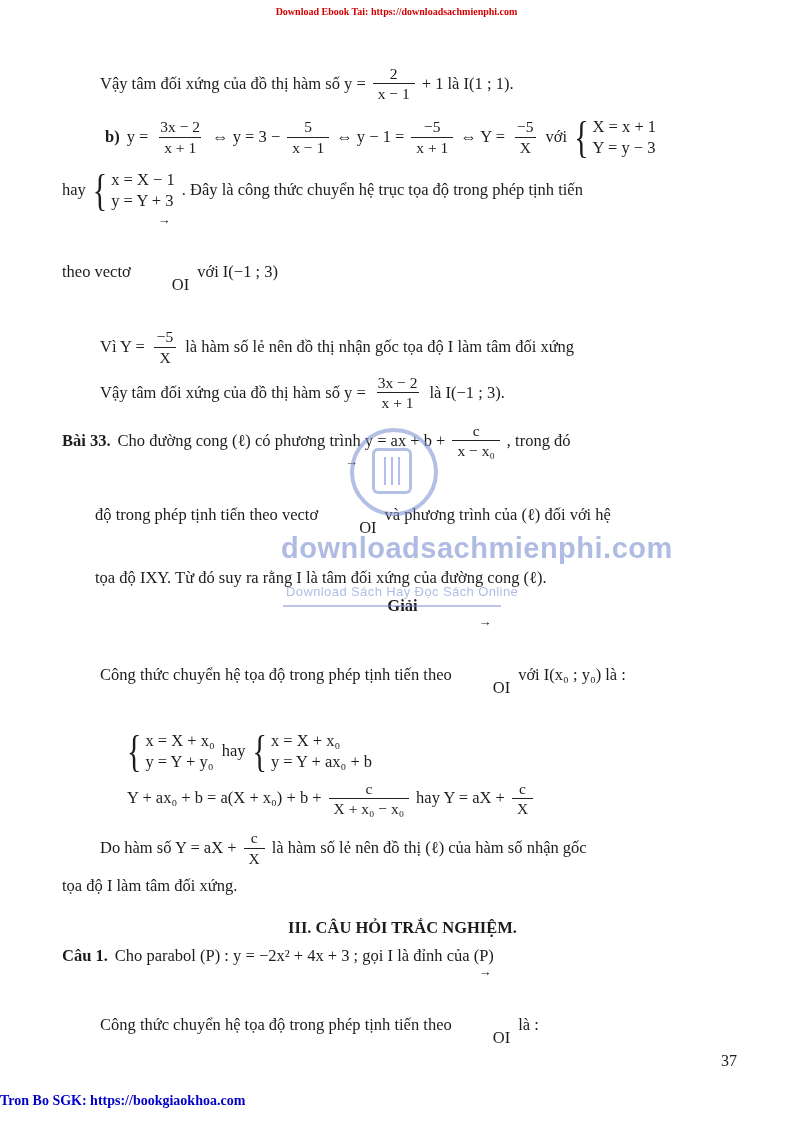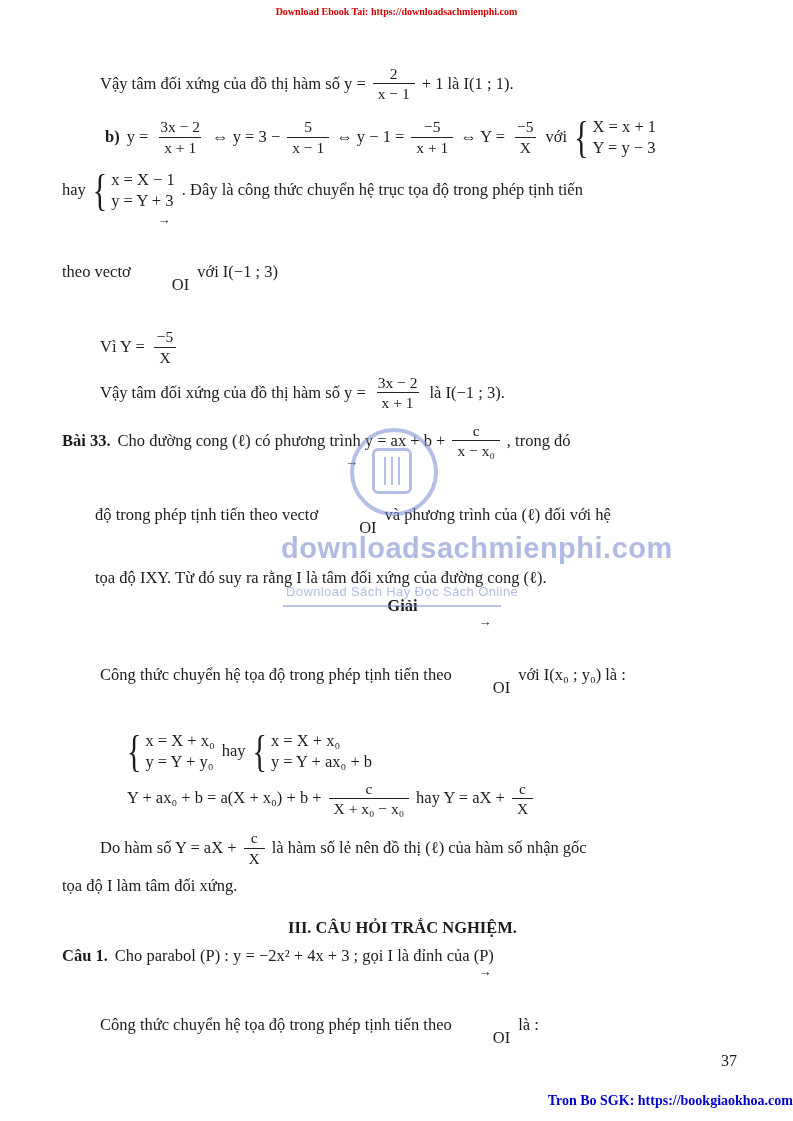--- a/index.html
+++ b/index.html
@@ -1,20 +1,20 @@
 <!DOCTYPE html>
 <html><head>
 <meta charset="utf-8">
 <style>
   html,body{margin:0;padding:0;background:#ffffff;}
   .page{position:relative;width:793px;height:1121px;background:#fff;overflow:hidden;
         font-family:"Liberation Serif","DejaVu Serif",serif;color:#1c1c1c;font-size:16.5px;}
   .hdr{position:absolute;top:6px;left:0;width:100%;text-align:center;color:#d40000;
        font-weight:bold;font-size:10px;z-index:3;}
-  .ftr{position:absolute;bottom:12px;left:0;width:100%;text-align:right;color:#0000c8;
+  .ftr{position:absolute;bottom:12px;left:0;width:100%;text-align:left;color:#0000c8;
        font-weight:bold;font-size:14px;z-index:3;}
   .pagenum{position:absolute;top:1052px;right:56px;font-size:16px;z-index:3;}
   .content{position:absolute;top:40px;left:62px;right:50px;z-index:1;}
   .row{display:flex;align-items:center;gap:7px;white-space:pre;line-height:1.45;}
   .b{font-weight:bold;}
   .ind1{padding-left:38px;}   
   .ind2{padding-left:43px;}   
   .ind3{padding-left:33px;}   
   .ind4{padding-left:65px;}   
   .center{justify-content:center;}
@@ -114,20 +114,21 @@
       </span>
       <span>với I(−1 ; 3)</span>
     </div>
 
     <div class="row ind1 mt6">
       <span>Vì Y =</span>
       <span class="frac">
         <span class="num">−5</span>
         <span class="den">X</span>
       </span>
+      <span>là hàm số lẻ nên đồ thị nhận gốc tọa độ I làm tâm đối xứng</span>
     </div>
 
     <div class="row ind1 mt6">
       <span>Vậy tâm đối xứng của đồ thị hàm số y =</span>
       <span class="frac">
         <span class="num">3x − 2</span>
         <span class="den">x + 1</span>
       </span>
       <span>là I(−1 ; 3).</span>
     </div>

